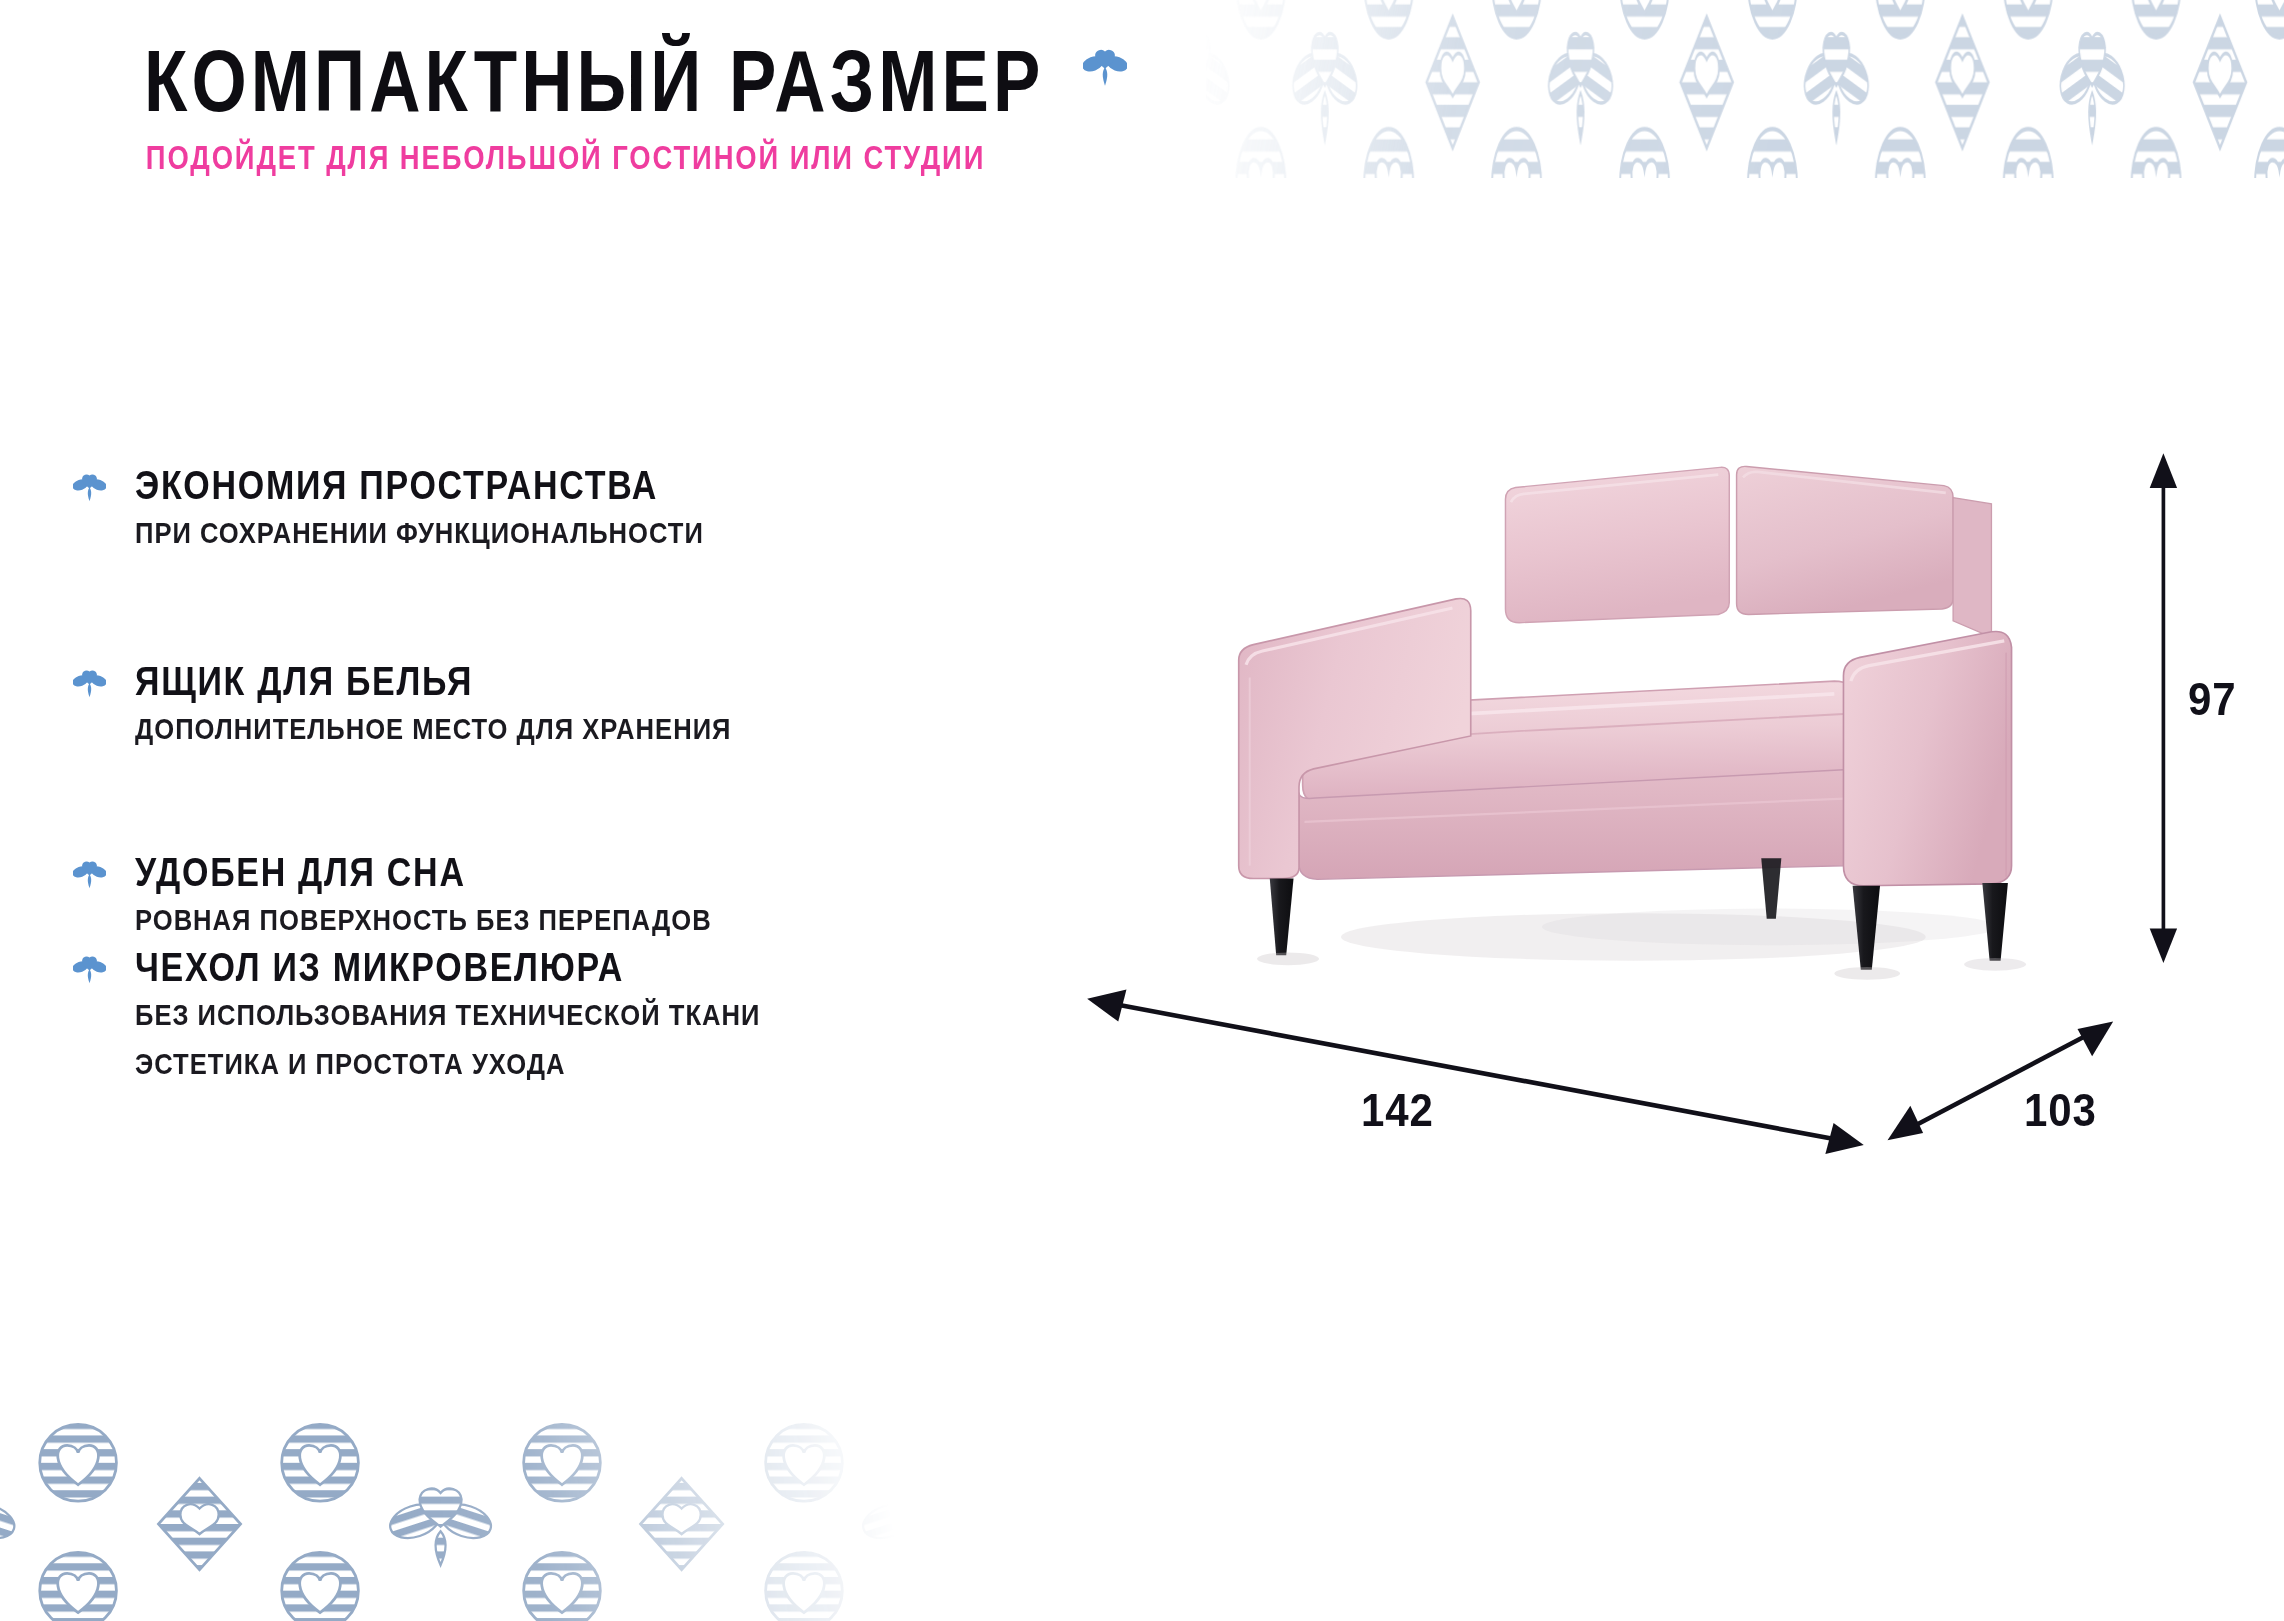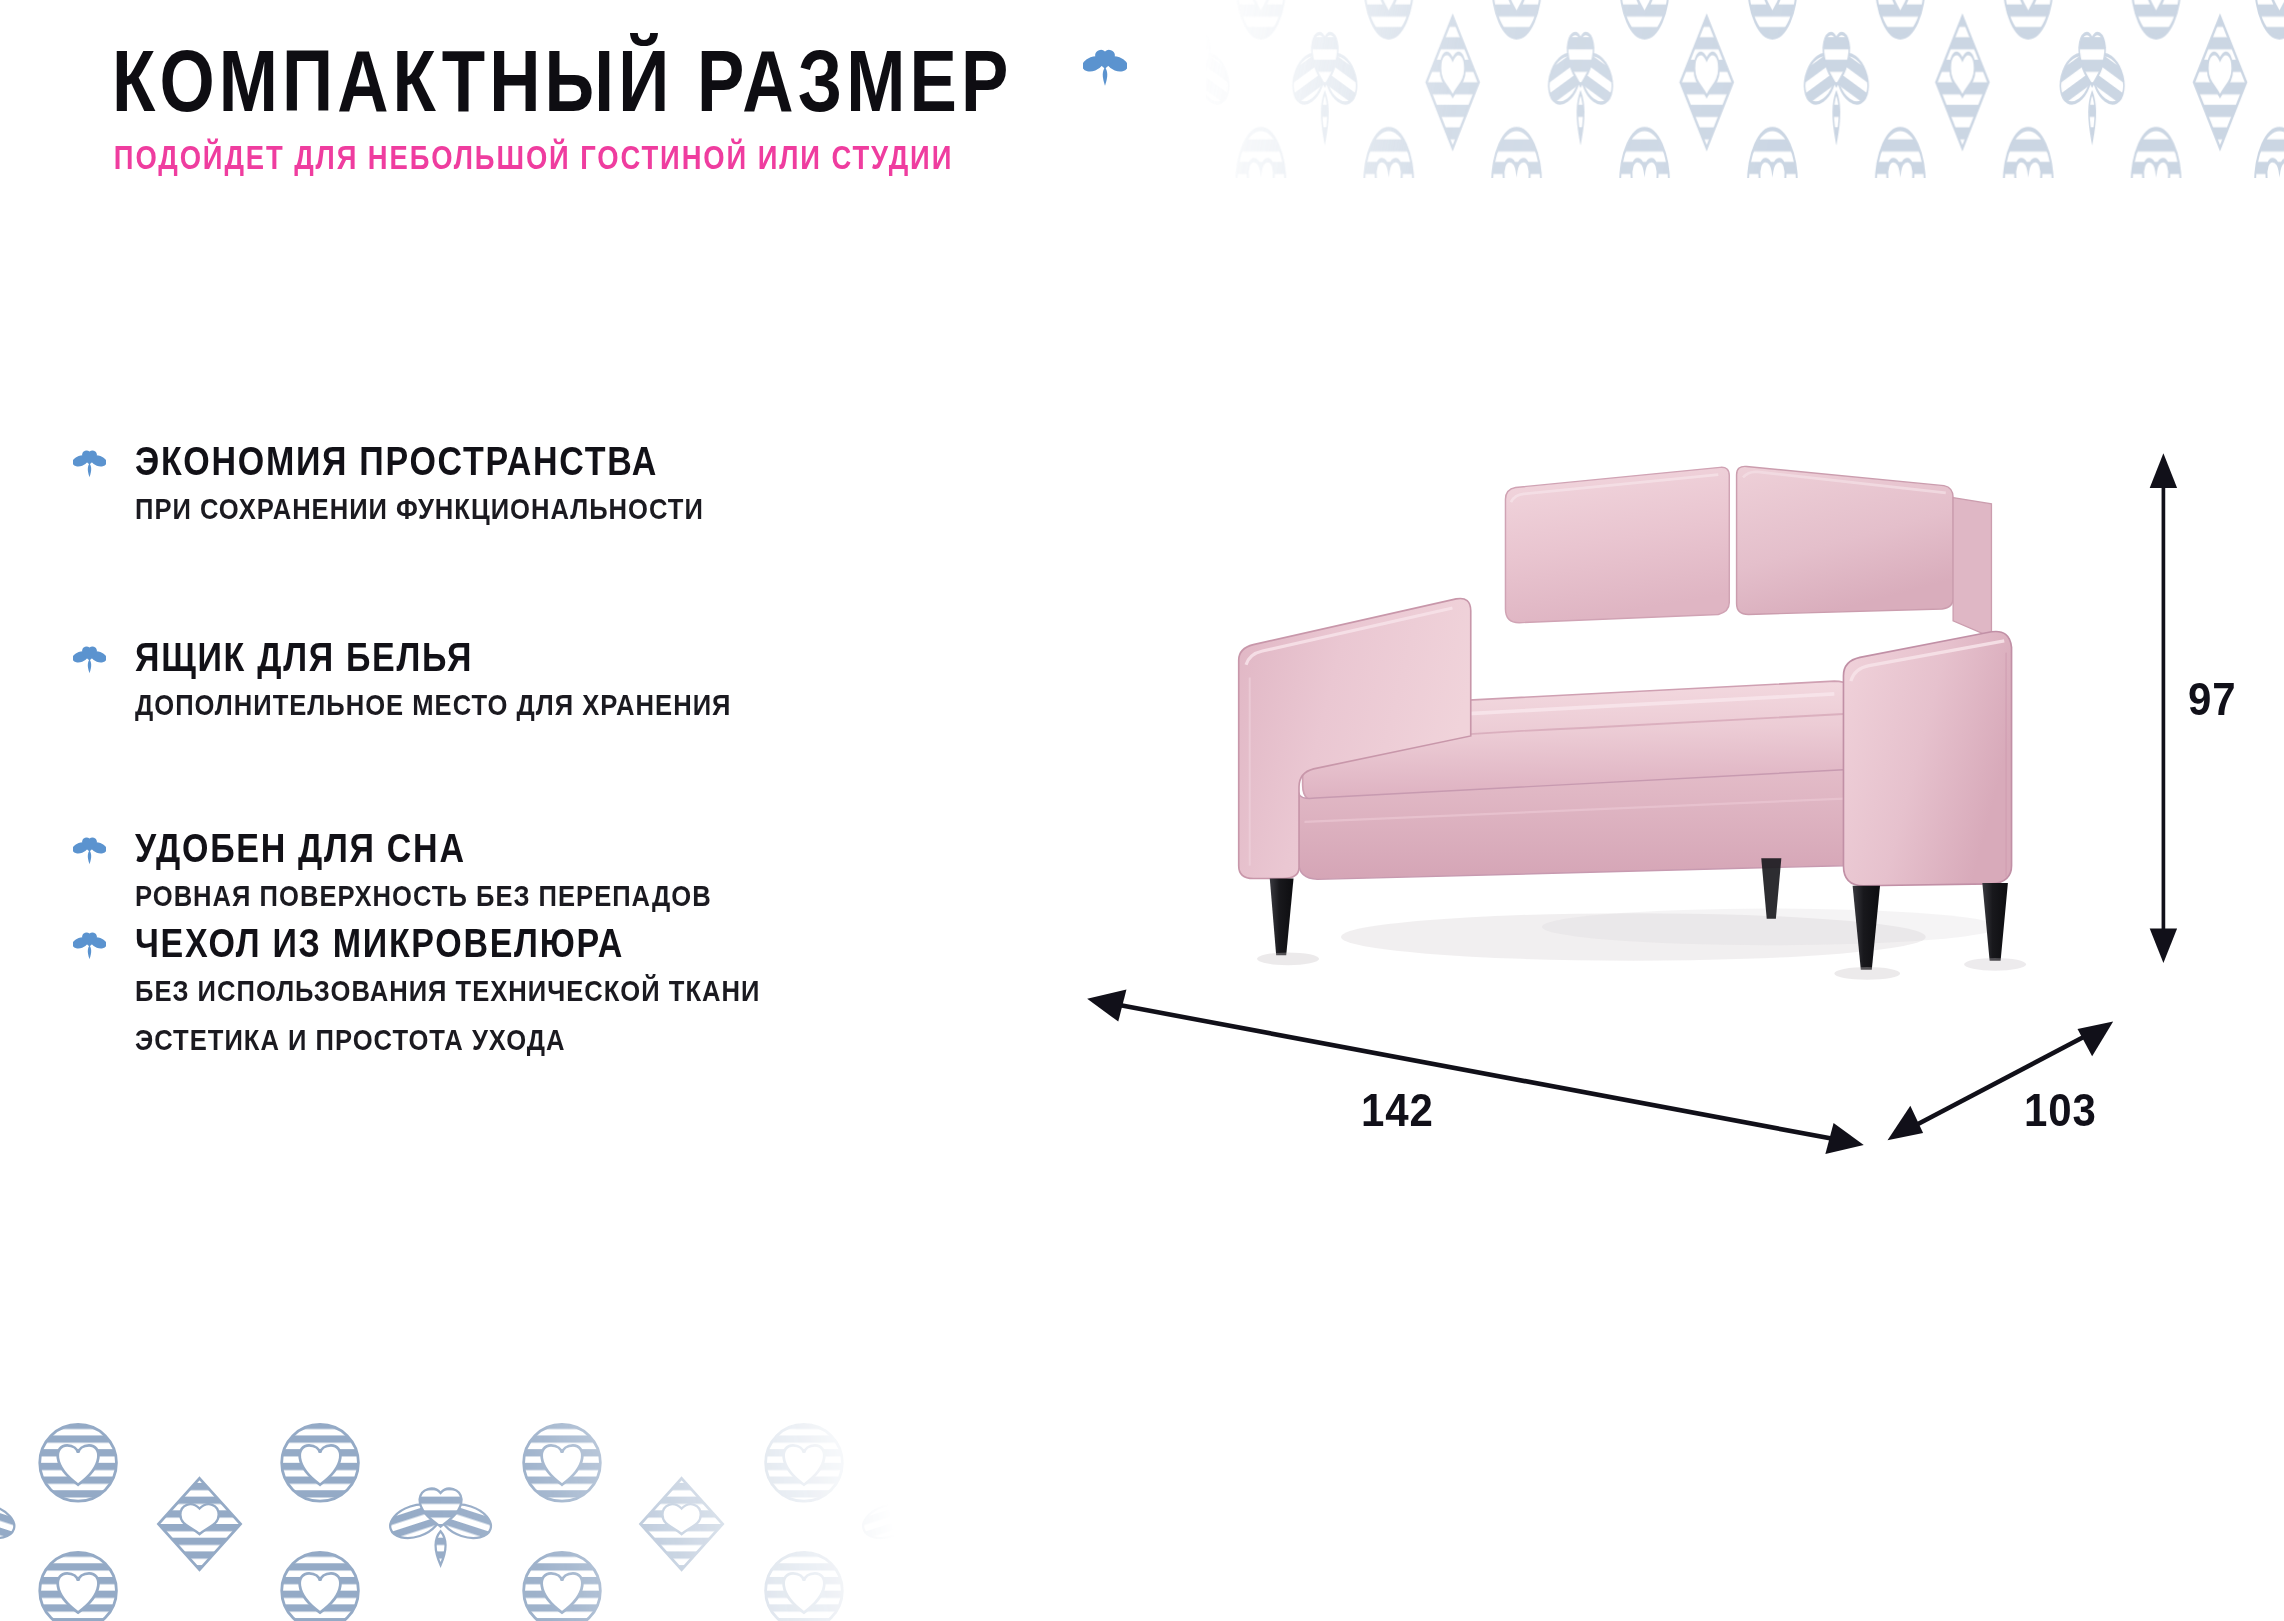--- a/index.html
+++ b/index.html
@@ -19,36 +19,36 @@
     mask-image:linear-gradient(100deg, rgba(0,0,0,0) 0%, rgba(0,0,0,.25) 9%, rgba(0,0,0,.85) 24%, #000 55%, #000 100%);
   }
   #pat-bottom{
     bottom:-7.3px; left:0; width:914px; height:210px;
     opacity:.95;
     -webkit-mask-image:linear-gradient(80deg, #000 0%, #000 42%, rgba(0,0,0,.9) 58%, rgba(0,0,0,.35) 78%, rgba(0,0,0,0) 96%);
     mask-image:linear-gradient(80deg, #000 0%, #000 42%, rgba(0,0,0,.9) 58%, rgba(0,0,0,.35) 78%, rgba(0,0,0,0) 96%);
   }
 
   
-  .header{position:absolute;left:112px;top:38px;}
+  .header{position:absolute;left:144px;top:38px;}
   .title{
     font-size:71px;letter-spacing:4.1px;font-weight:700;color:#0e0d12;
     line-height:1;white-space:nowrap;
     transform:scaleY(1.22);transform-origin:left top;
   }
   .subtitle{
     position:absolute;left:1.8px;top:102px;
     font-size:27.4px;letter-spacing:1.9px;font-weight:700;color:#ef3d9f;
     white-space:nowrap;transform:scaleY(1.18);transform-origin:left top;
   }
   .title-mark{position:absolute;left:1083px;top:44px;width:44px;height:44px;}
 
   
   .features{position:absolute;left:73px;top:440px;width:969px;}
-  .feature{position:relative;padding-left:62px;}
+  .feature{position:relative;padding-left:62px;margin-top:24px;}
   .feature + .feature{margin-top:12px;}
   .f-bullet{position:absolute;left:0;top:5.5px;width:33px;height:33px;}
   .f-head{
     font-size:34px;letter-spacing:1.7px;font-weight:700;color:#121117;
     line-height:1.05;white-space:nowrap;
     transform:scaleY(1.2);transform-origin:left top;
   }
   .f-sub{
     font-size:25.6px;letter-spacing:1px;font-weight:700;color:#1b1a20;
     line-height:1.42;margin-top:11px;white-space:nowrap;

